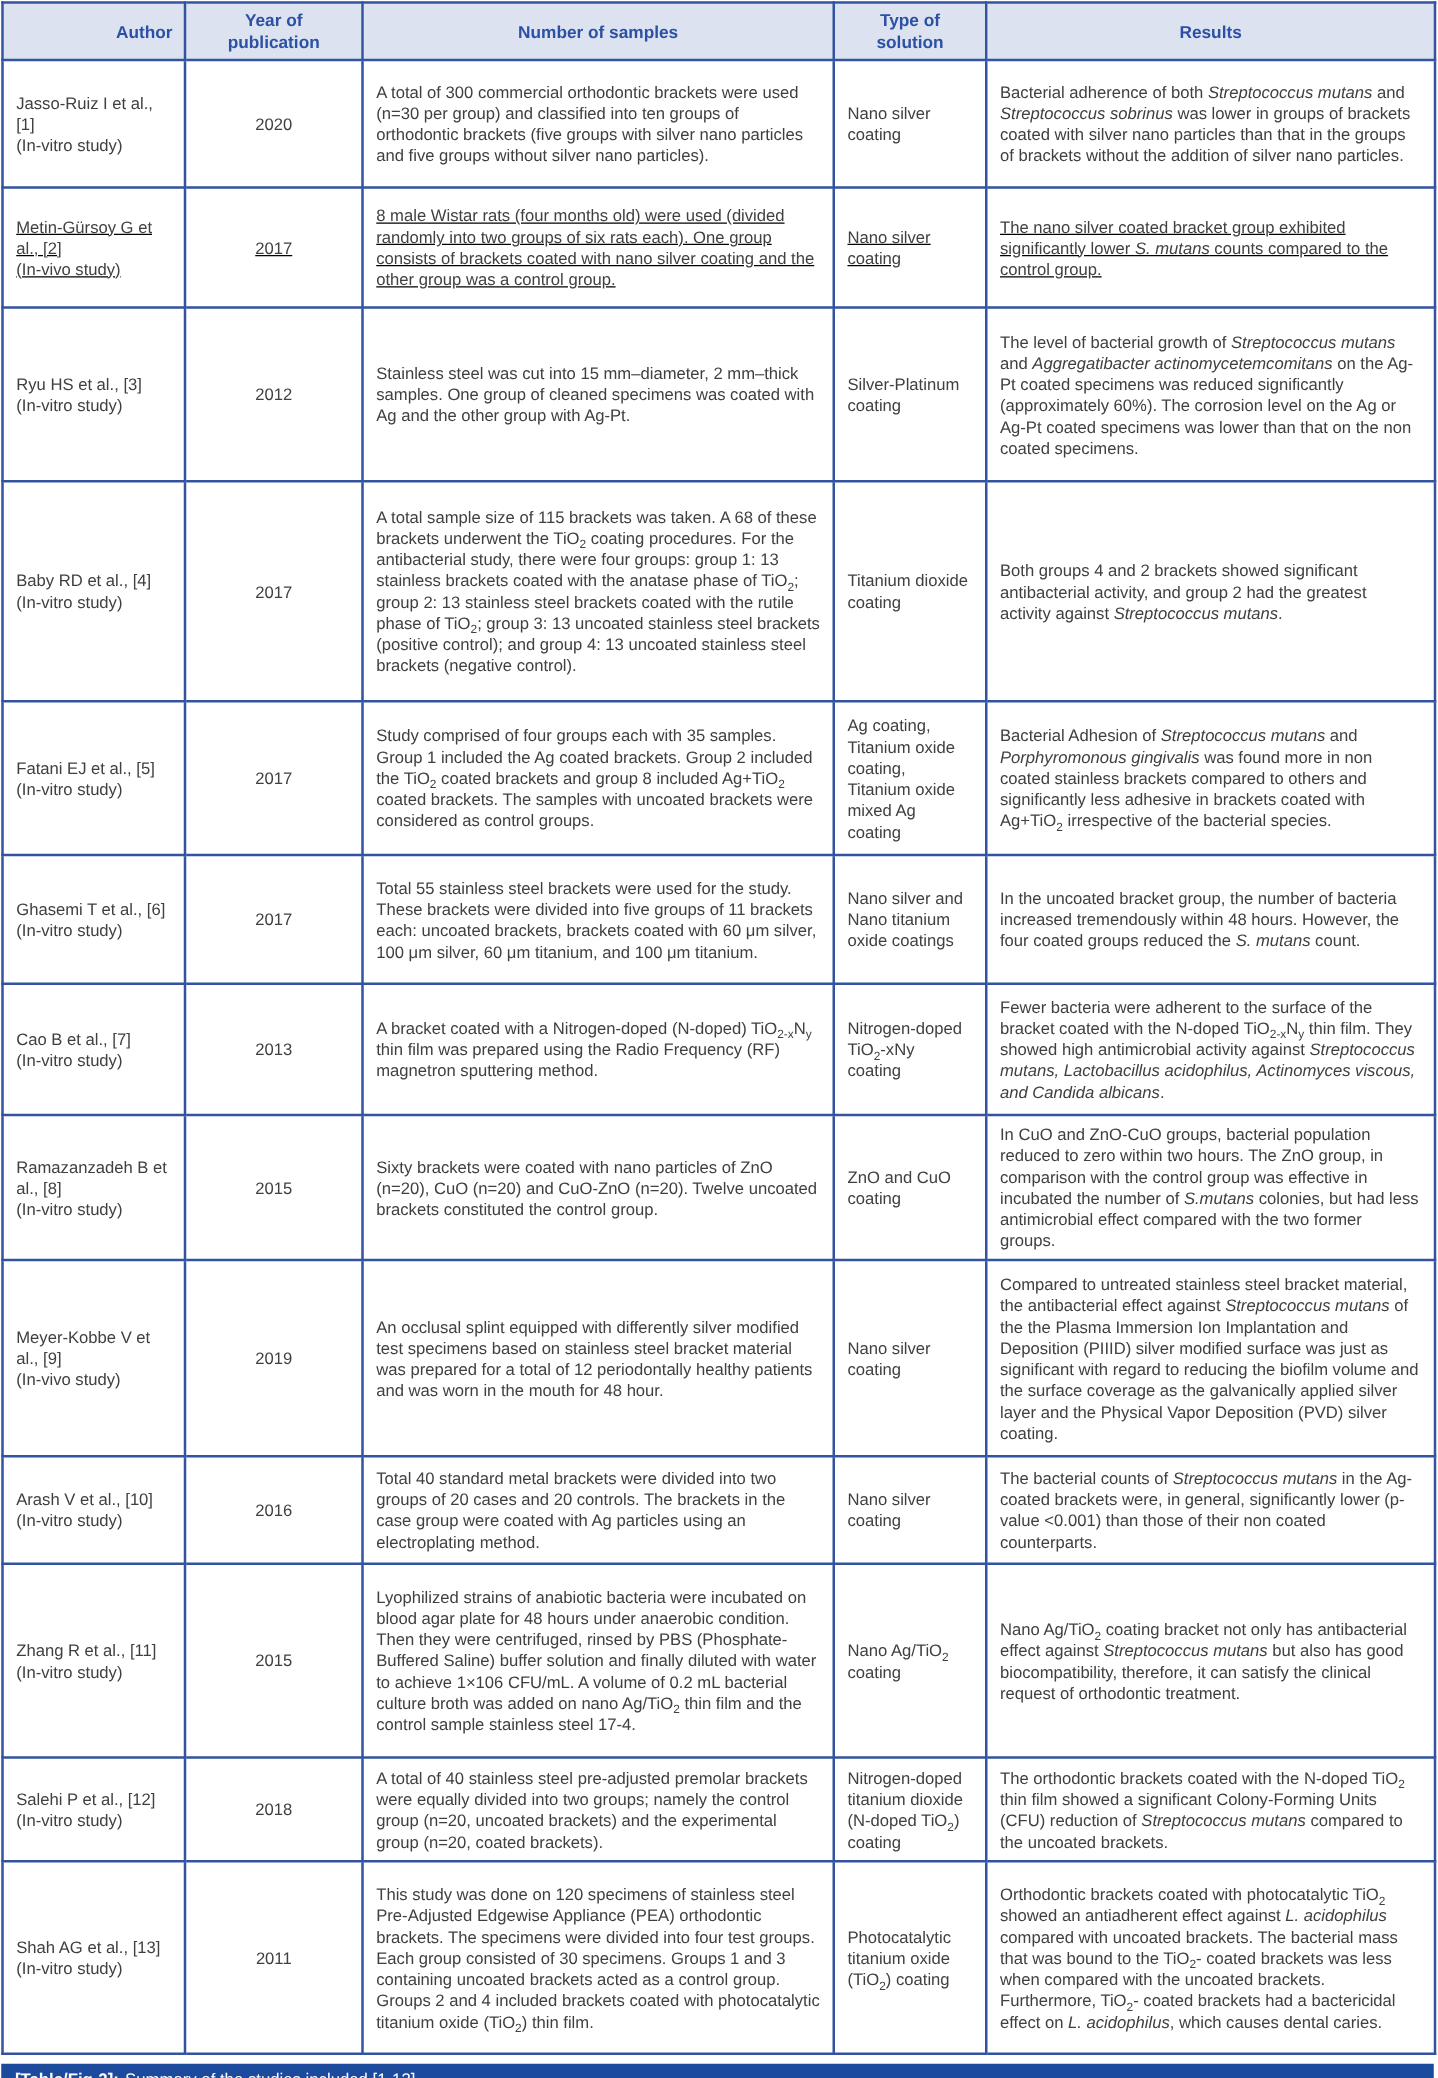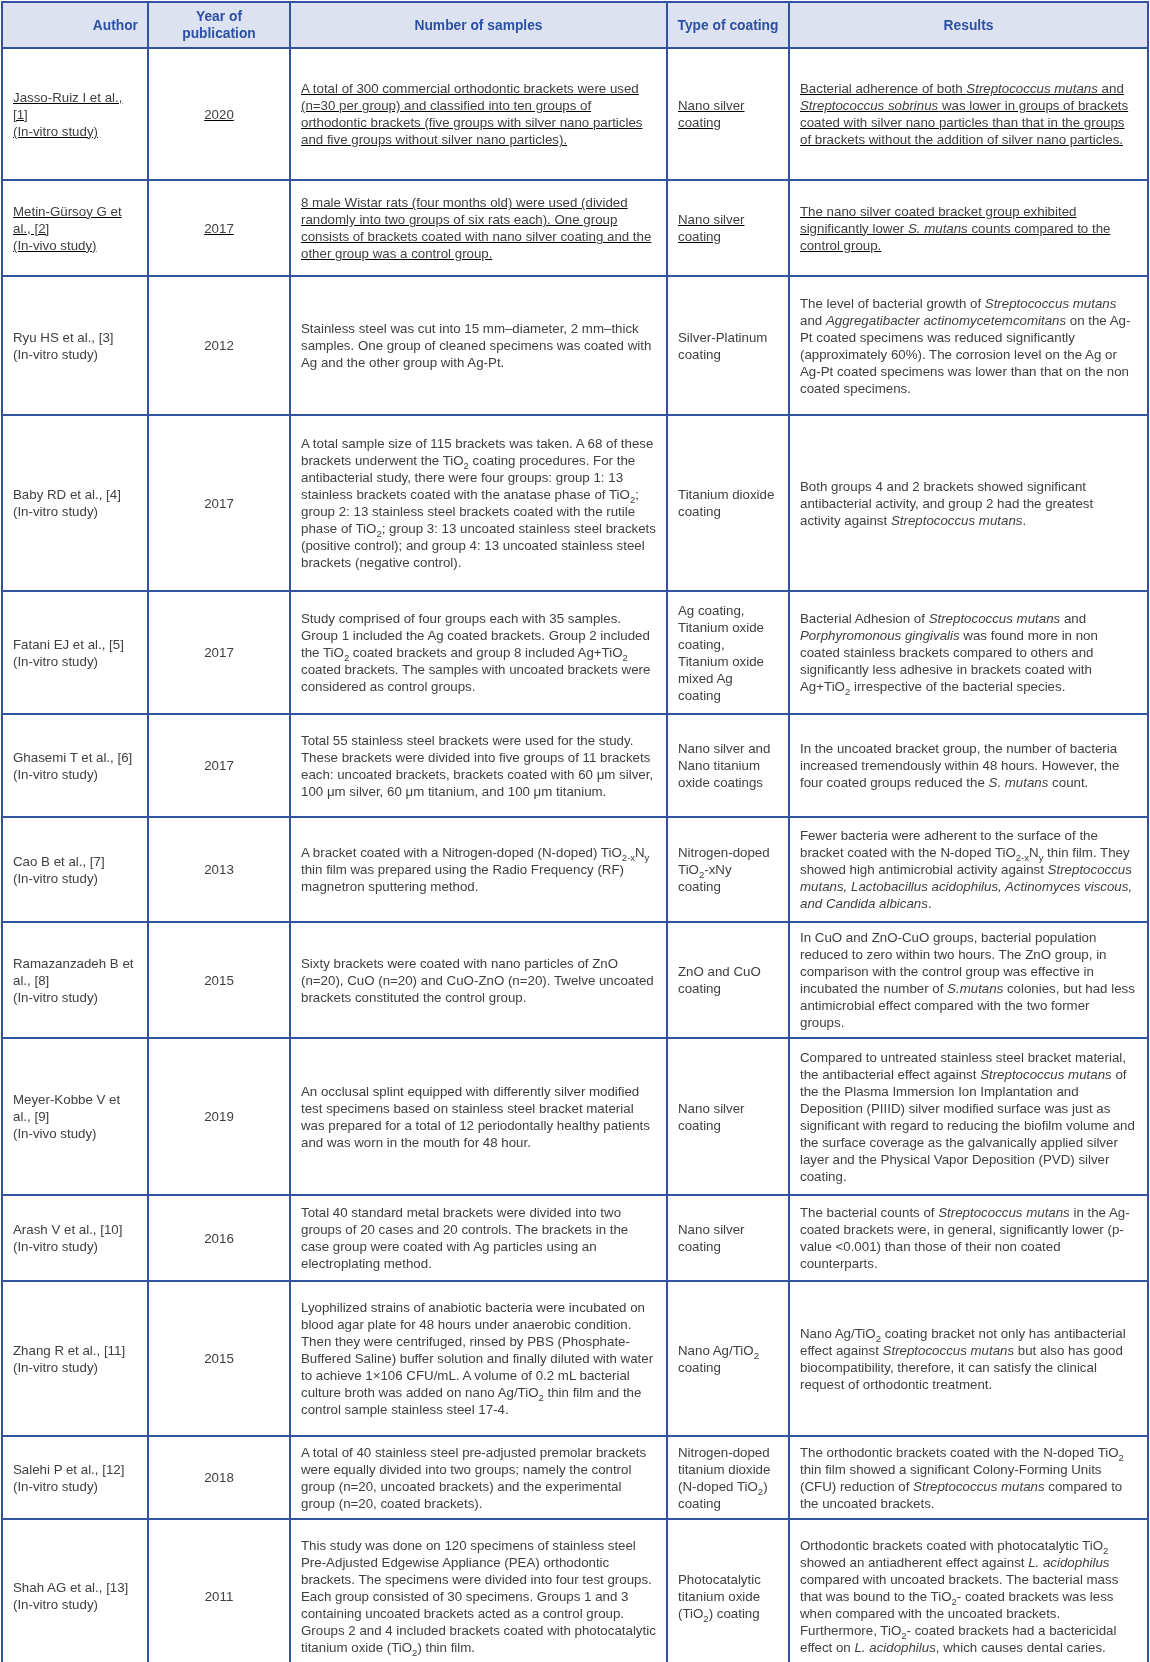--- a/index.html
+++ b/index.html
@@ -69,26 +69,26 @@
       <col style="width:142px">
       <col style="width:377px">
       <col style="width:122px">
       <col style="width:359px">
     </colgroup>
     <thead>
       <tr>
           <th class="left">Author</th>
           <th>Year of publication</th>
           <th>Number of samples</th>
-          <th>Type of coating</th>
+          <th>Type of solution</th>
           <th>Results</th>
         </tr>
     </thead>
     <tbody>
-        <tr style="height: 132px; text-decoration: underline;">
+        <tr style="height: 102px;">
           <td class="author"><span>Jasso-Ruiz I et al., [1]</span><br><span>(In-vitro study)</span></td>
           <td class="year">2020</td>
           <td class="samples"><span>A total of 300 commercial orthodontic brackets were used (n=30 per group) and classified into ten groups of orthodontic brackets (five groups with silver nano particles and five groups without silver nano particles).</span></td>
           <td class="coating"><span>Nano silver coating</span></td>
           <td class="results"><span>Bacterial adherence of both </span><span class="it">Streptococcus mutans</span><span> and </span><span class="it">Streptococcus sobrinus</span><span> was lower in groups of brackets coated with silver nano particles than that in the groups of brackets without the addition of silver nano particles.</span></td>
         </tr>
         <tr style="height: 96px; text-decoration: underline;">
           <td class="author"><span>Metin-Gürsoy G et al., [2]</span><br><span>(In-vivo study)</span></td>
           <td class="year">2017</td>
           <td class="samples"><span>8 male Wistar rats (four months old) were used (divided randomly into two groups of six rats each). One group consists of brackets coated with nano silver coating and the other group was a control group.</span></td>

